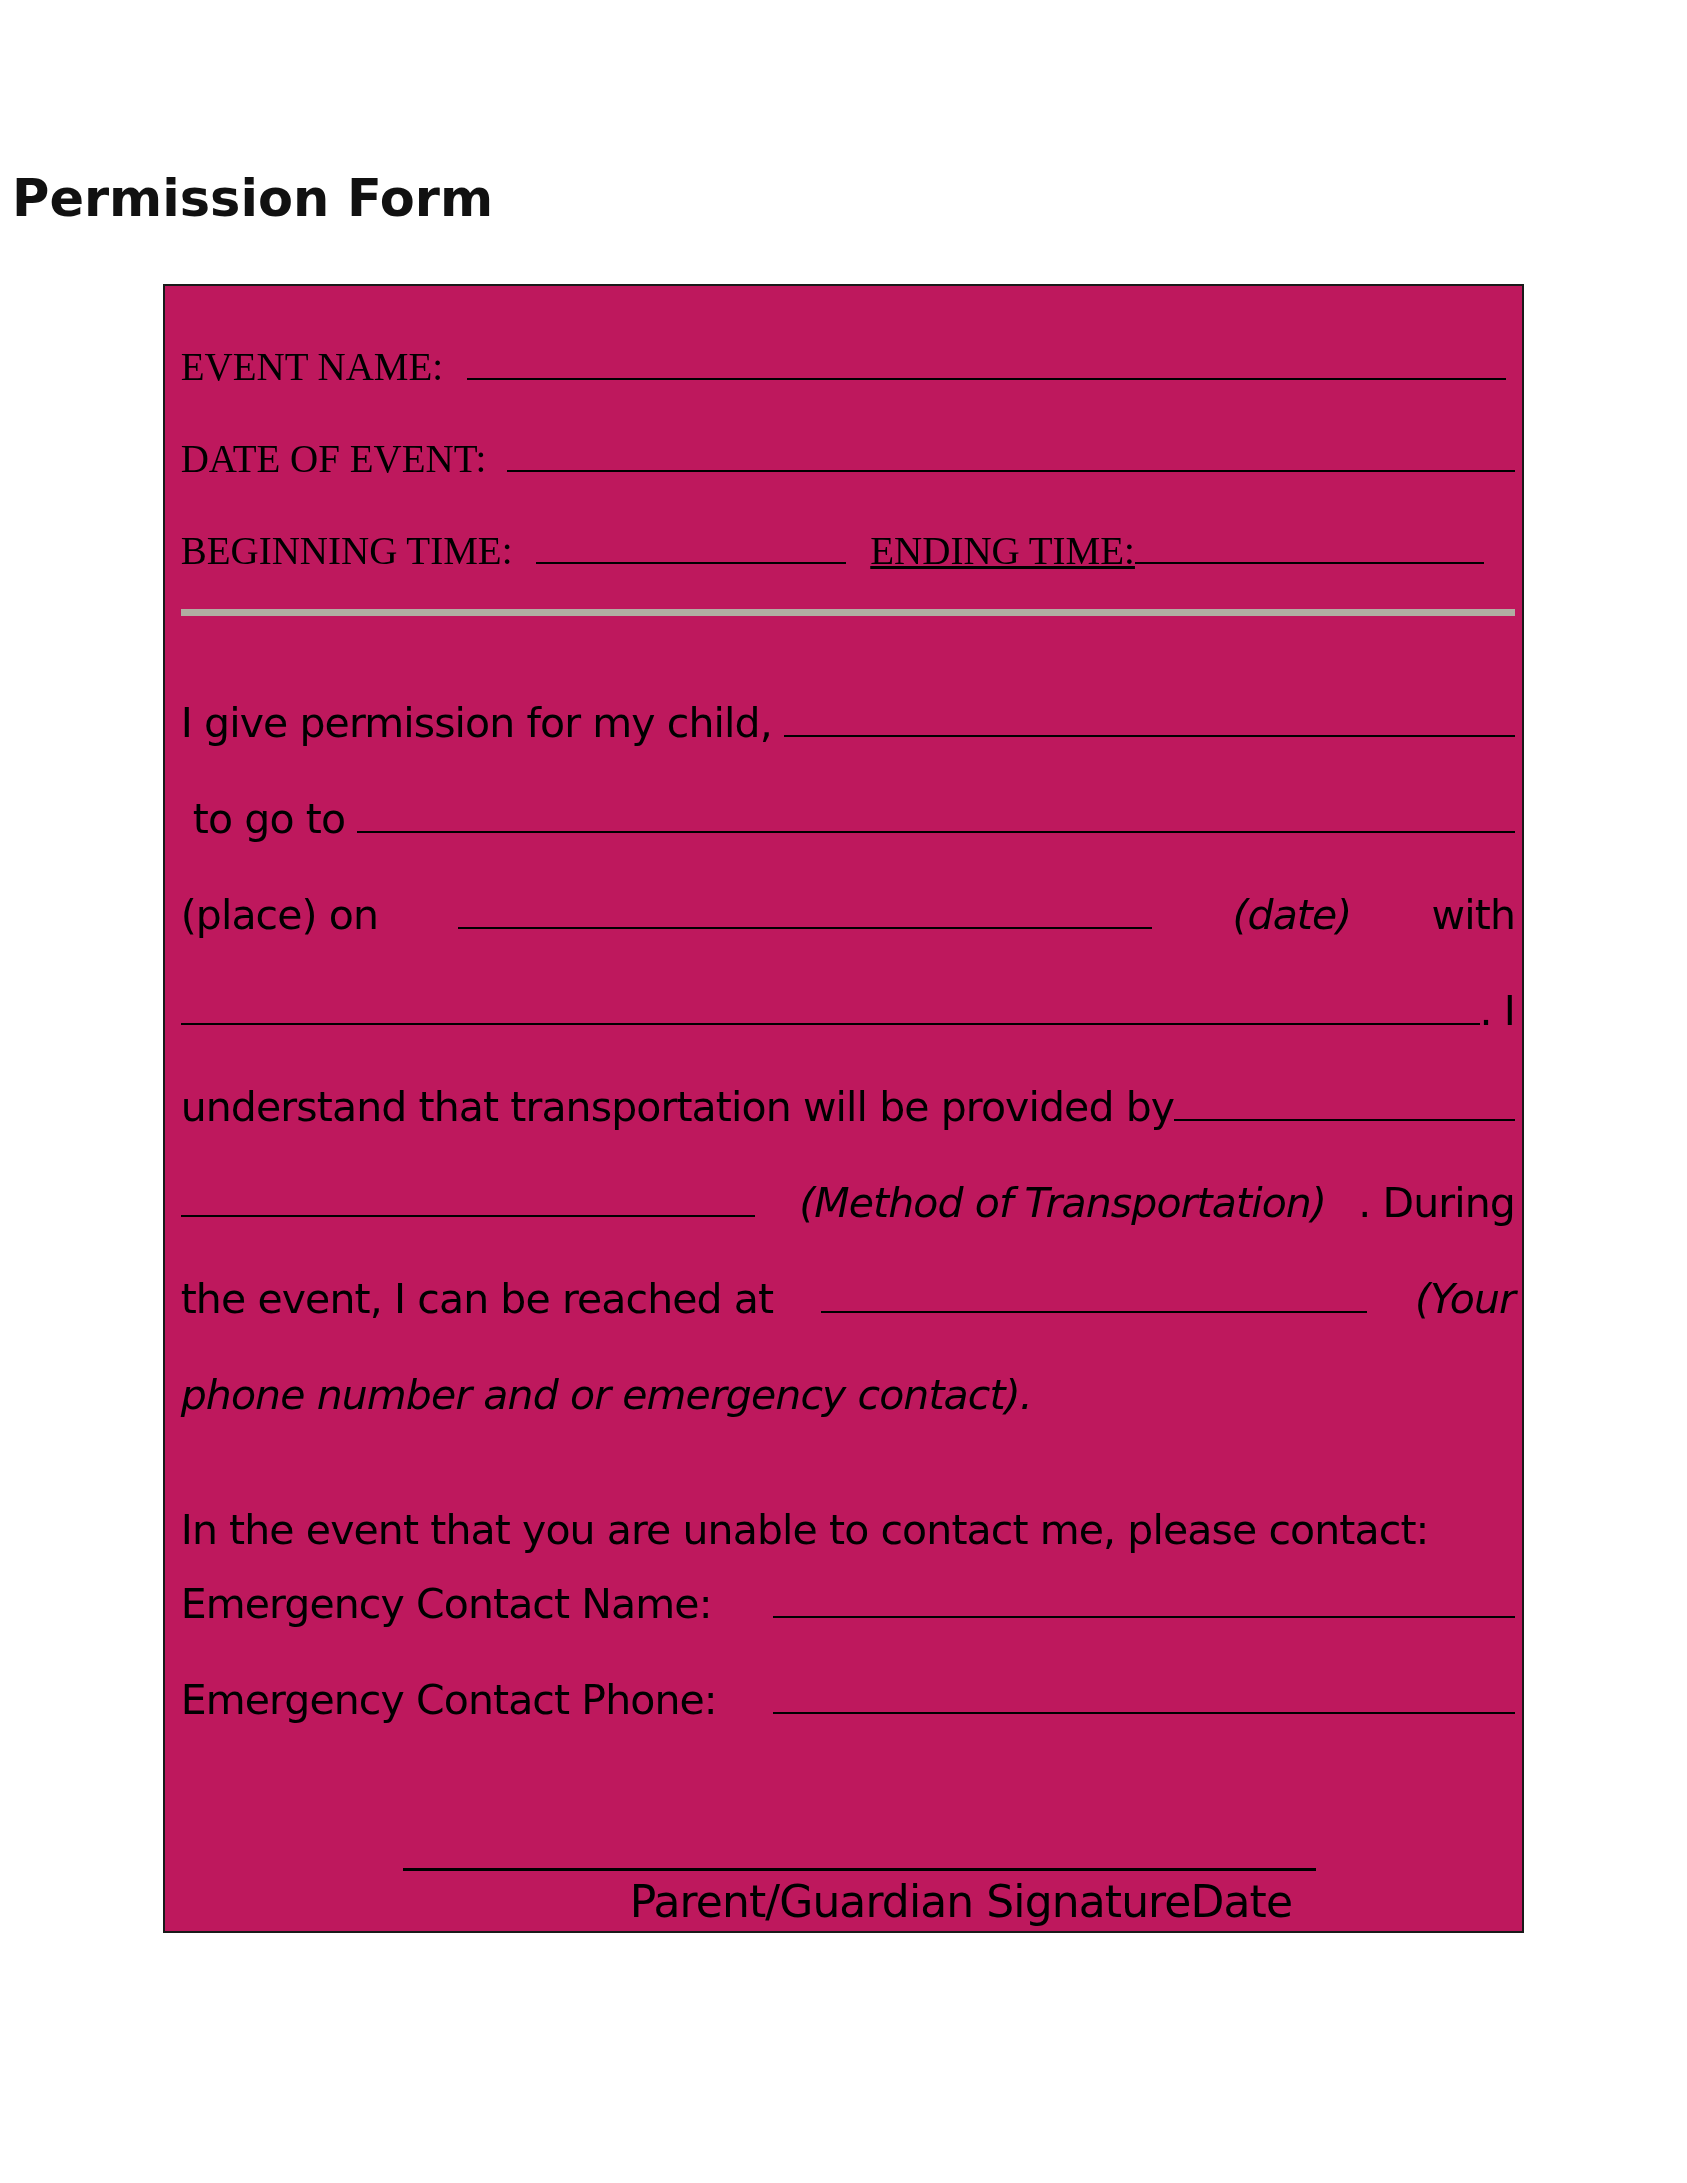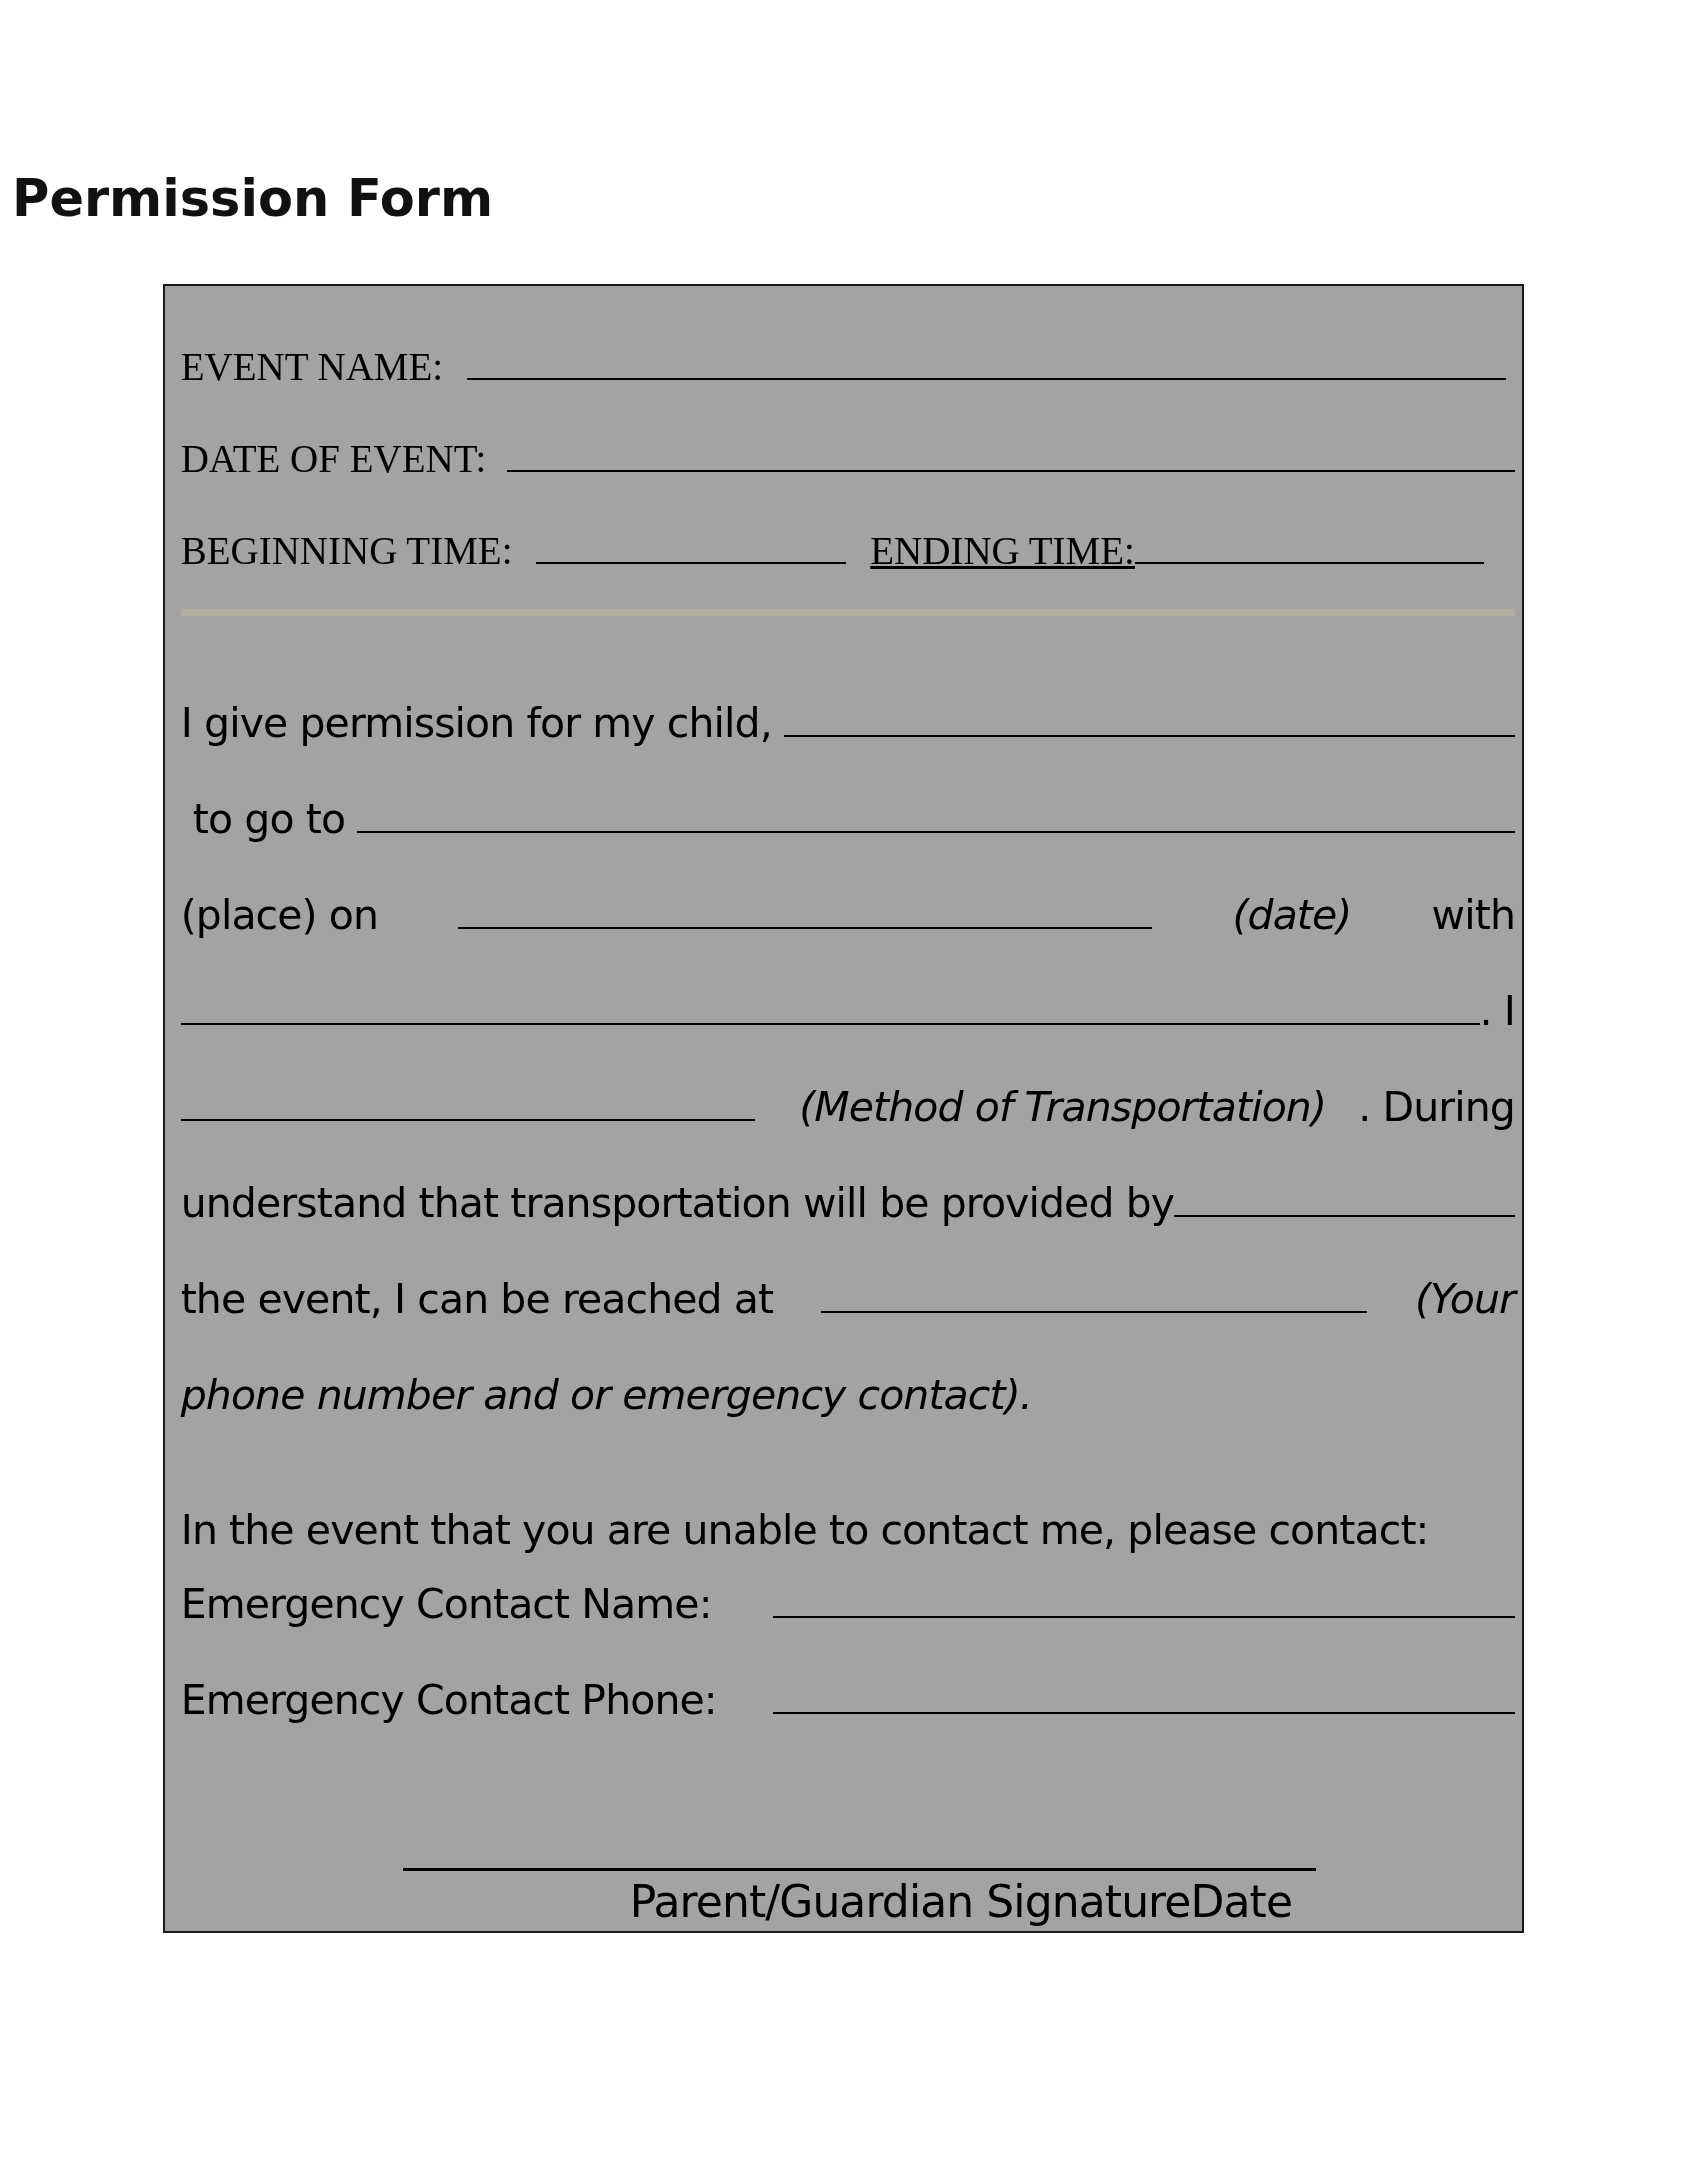--- a/index.html
+++ b/index.html
@@ -17,21 +17,21 @@
     font-family: "DejaVu Sans", sans-serif;
     font-size: 51px; font-weight: bold; color: #111111;
   }
 
   .box {
     position: absolute; left: 163px; top: 284px;
     width: 1361px; height: 1649px;
     border: 2.6px solid #1a1a1a;
     box-sizing: border-box;
     padding: 35px 7px 0 15.7px;
-    background: #a3a3a3;
+    background: #be185d;
   }
 
   
   .hrow {
     display: flex; align-items: baseline;
     height: 92px; line-height: 92px;
     font-family: "Liberation Serif", serif;
     font-size: 39px; letter-spacing: 0;
     white-space: pre;
   }
@@ -127,28 +127,28 @@
         <span class="t it ml14">(date)</span>
         <span class="t"> with</span>
       </div>
 
       <div class="pline">
         <span class="fill"></span>
         <span class="t">. I</span>
       </div>
 
       <div class="pline">
+        <span class="t">understand that transportation will be provided by</span>
+        <span class="fill"></span>
+      </div>
+
+      <div class="pline">
         <span class="blank w657"></span>
         <span class="t it ml14">(Method of Transportation)</span>
         <span class="t">. During</span>
-      </div>
-
-      <div class="pline">
-        <span class="t">understand that transportation will be provided by</span>
-        <span class="fill"></span>
       </div>
 
       <div class="pline">
         <span class="t">the event, I can be reached at </span>
         <span class="blank w625"></span>
         <span class="t it ml14">(Your</span>
       </div>
 
       <div class="pline">
         <span class="t it">phone number and or emergency contact).</span>

